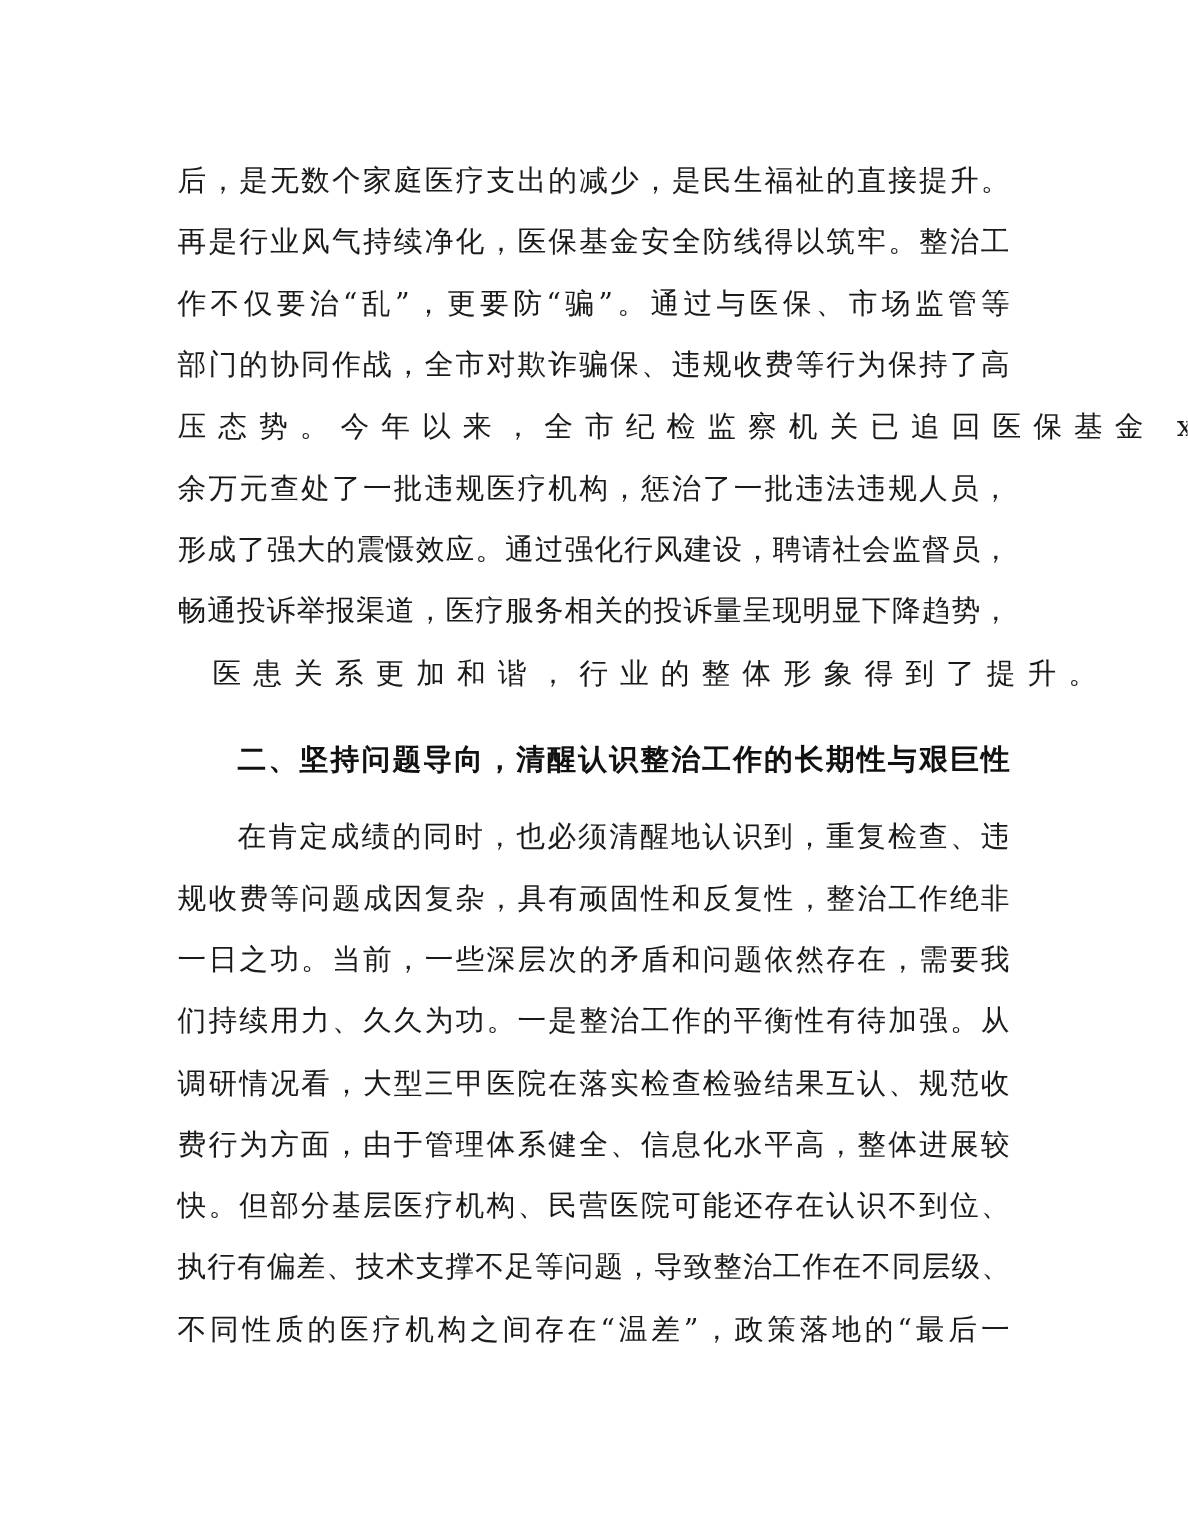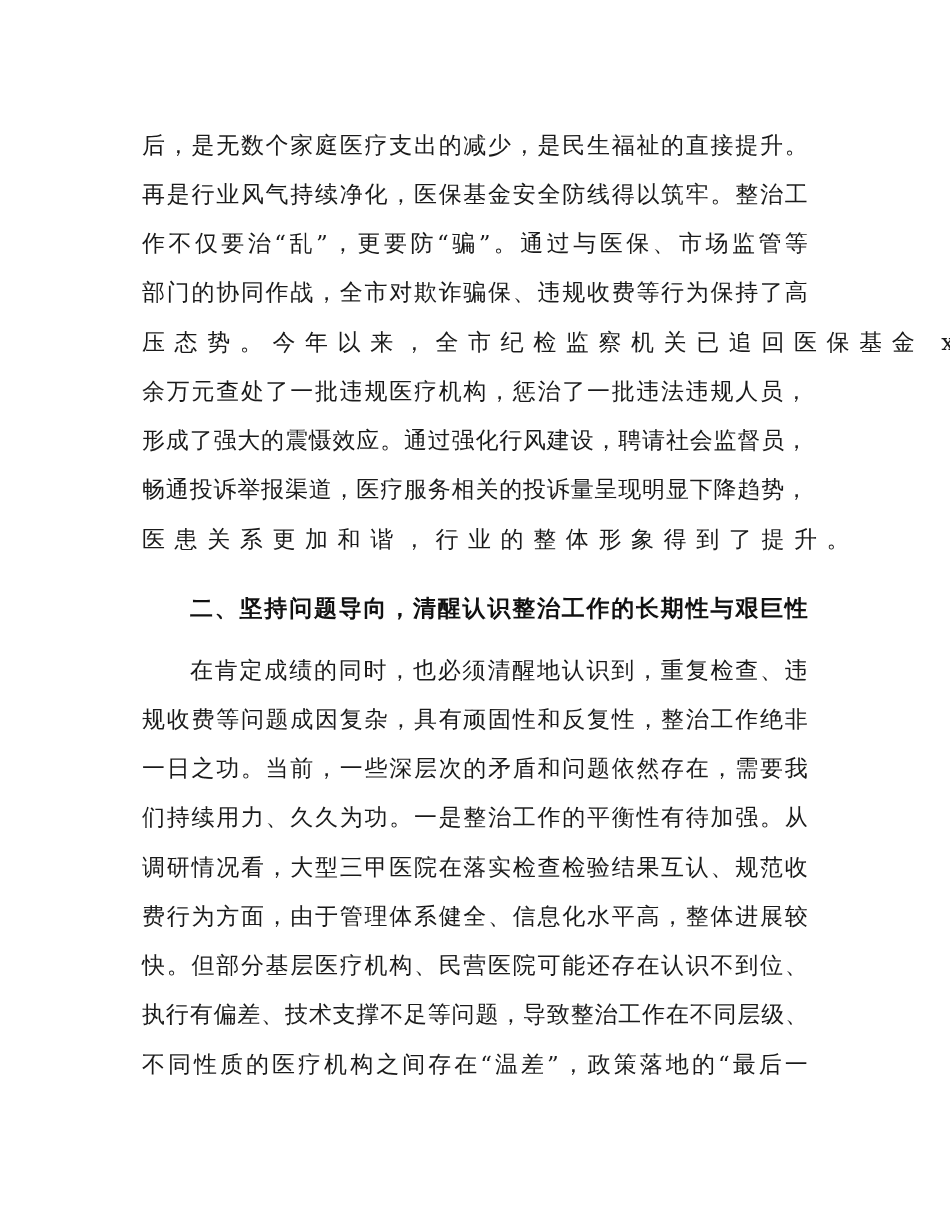--- a/index.html
+++ b/index.html
@@ -261,21 +261,21 @@
         <span>呈</span>
         <span>现</span>
         <span>明</span>
         <span>显</span>
         <span>下</span>
         <span>降</span>
         <span>趋</span>
         <span>势</span>
         <span>，</span>
       </div>
-    <div class="line last" style="top:522px;">医患关系更加和谐，行业的整体形象得到了提升。</div>
+    <div class="line last" style="top:522px;margin-left:28px;">医患关系更加和谐，行业的整体形象得到了提升。</div>
   </div>
 
   <div class="heading" style="top: 590px; display: flex; justify-content: space-between;">
       <span>二</span>
       <span>、</span>
       <span>坚</span>
       <span>持</span>
       <span>问</span>
       <span>题</span>
       <span>导</span>

